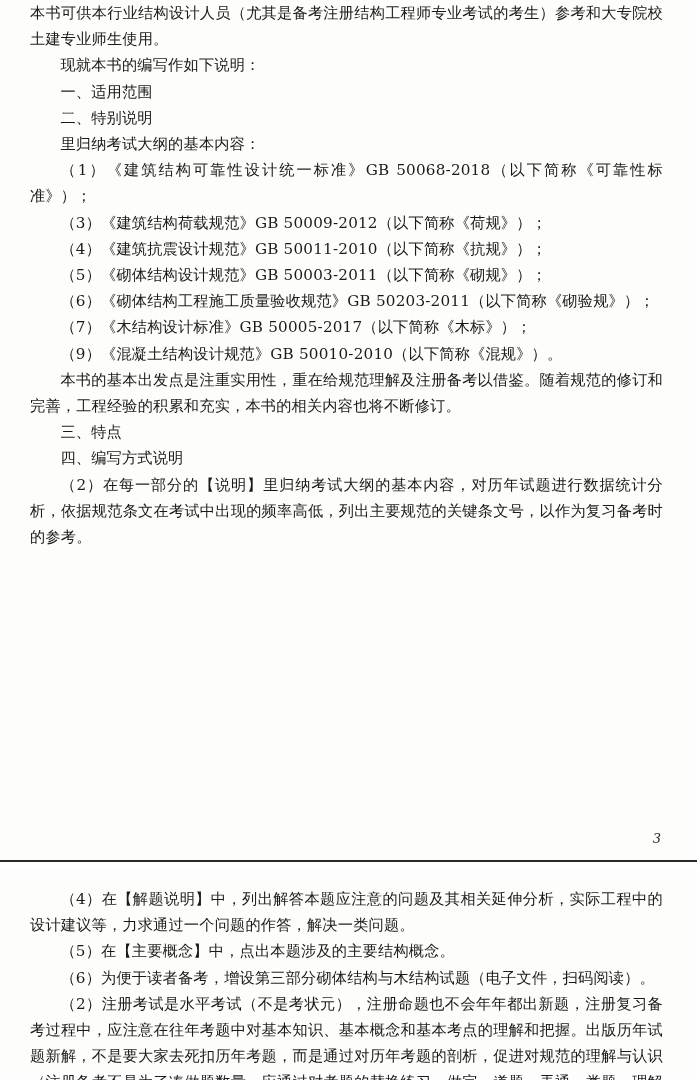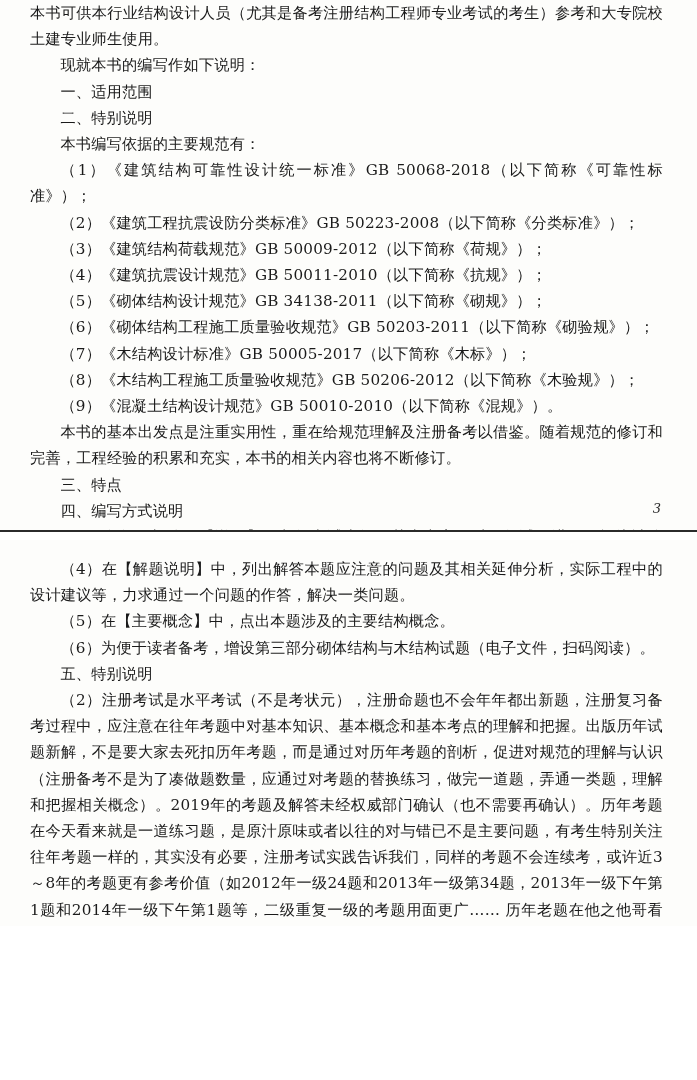--- a/index.html
+++ b/index.html
@@ -13,21 +13,21 @@
     color: #1a1a1a;
   }
   .page {
     position: relative;
     width: 697px;
     box-sizing: border-box;
     background: #fdfdfb;
     overflow: hidden;
   }
   .page-top {
-    height: 532px;
+    height: 862px;
     padding: 0 34px 0 30px;
     border-bottom: 2px solid #2b2b2b;
   }
   .page-bottom {
     height: 386px;
     padding: 16px 34px 0 30px;
   }
   .gap {
     height: 8px;
     background: #ffffff;
@@ -56,40 +56,37 @@
 </style>
 </head>
 <body>
 
 <div class="page page-top">
   <div>
     <p class="firstline">本书可供本行业结构设计人员（尤其是备考注册结构工程师专业考试的考生）参考和大专院校土建专业师生使用。</p>
     <p class="indent2">现就本书的编写作如下说明：</p>
     <p class="indent2">一、适用范围</p>
     <p class="indent2">二、特别说明</p>
-    <p class="indent2">本书编写依据的主要规范有：</p>
+    <p class="indent2">里归纳考试大纲的基本内容：</p>
     <p class="indent2">（1）《建筑结构可靠性设计统一标准》GB 50068-2018（以下简称《可靠性标准》）；</p>
-    <p class="indent2">（2）《建筑工程抗震设防分类标准》GB 50223-2008（以下简称《分类标准》）；</p>
     <p class="indent2">（3）《建筑结构荷载规范》GB 50009-2012（以下简称《荷规》）；</p>
     <p class="indent2">（4）《建筑抗震设计规范》GB 50011-2010（以下简称《抗规》）；</p>
-    <p class="indent2">（5）《砌体结构设计规范》GB 34138-2011（以下简称《砌规》）；</p>
+    <p class="indent2">（5）《砌体结构设计规范》GB 50003-2011（以下简称《砌规》）；</p>
     <p class="indent2">（6）《砌体结构工程施工质量验收规范》GB 50203-2011（以下简称《砌验规》）；</p>
     <p class="indent2">（7）《木结构设计标准》GB 50005-2017（以下简称《木标》）；</p>
-    <p class="indent2">（8）《木结构工程施工质量验收规范》GB 50206-2012（以下简称《木验规》）；</p>
     <p class="indent2">（9）《混凝土结构设计规范》GB 50010-2010（以下简称《混规》）。</p>
     <p class="indent2">本书的基本出发点是注重实用性，重在给规范理解及注册备考以借鉴。随着规范的修订和完善，工程经验的积累和充实，本书的相关内容也将不断修订。</p>
     <p class="indent2">三、特点</p>
     <p class="indent2">四、编写方式说明</p>
     <p class="indent2">（2）在每一部分的【说明】里归纳考试大纲的基本内容，对历年试题进行数据统计分析，依据规范条文在考试中出现的频率高低，列出主要规范的关键条文号，以作为复习备考时的参考。</p>
 
   </div>
   <div class="pagenum">3</div>
 </div>
 
 <div class="gap"></div>
 
 <div class="page page-bottom">
   <p class="indent2">（4）在【解题说明】中，列出解答本题应注意的问题及其相关延伸分析，实际工程中的设计建议等，力求通过一个问题的作答，解决一类问题。</p>
   <p class="indent2">（5）在【主要概念】中，点出本题涉及的主要结构概念。</p>
   <p class="indent2">（6）为便于读者备考，增设第三部分砌体结构与木结构试题（电子文件，扫码阅读）。</p>
-  <p class="indent2">五、特别说明</p>
   <p class="indent2">（2）注册考试是水平考试（不是考状元），注册命题也不会年年都出新题，注册复习备考过程中，应注意在往年考题中对基本知识、基本概念和基本考点的理解和把握。出版历年试题新解，不是要大家去死扣历年考题，而是通过对历年考题的剖析，促进对规范的理解与认识（注册备考不是为了凑做题数量，应通过对考题的替换练习，做完一道题，弄通一类题，理解和把握相关概念）。2019年的考题及解答未经权威部门确认（也不需要再确认）。历年考题在今天看来就是一道练习题，是原汁原味或者以往的对与错已不是主要问题，有考生特别关注往年考题一样的，其实没有必要，注册考试实践告诉我们，同样的考题不会连续考，或许近3～8年的考题更有参考价值（如2012年一级24题和2013年一级第34题，2013年一级下午第1题和2014年一级下午第1题等，二级重复一级的考题用面更广…… 历年老题在他之他哥看是也就的工题性更大</p>
 </div>
 
 </body></html>

